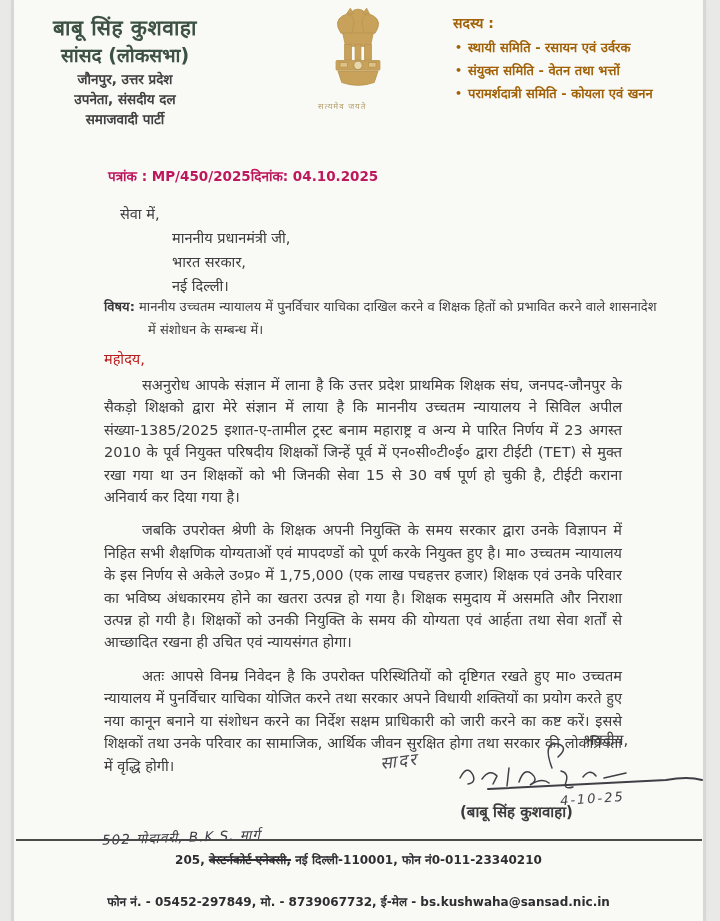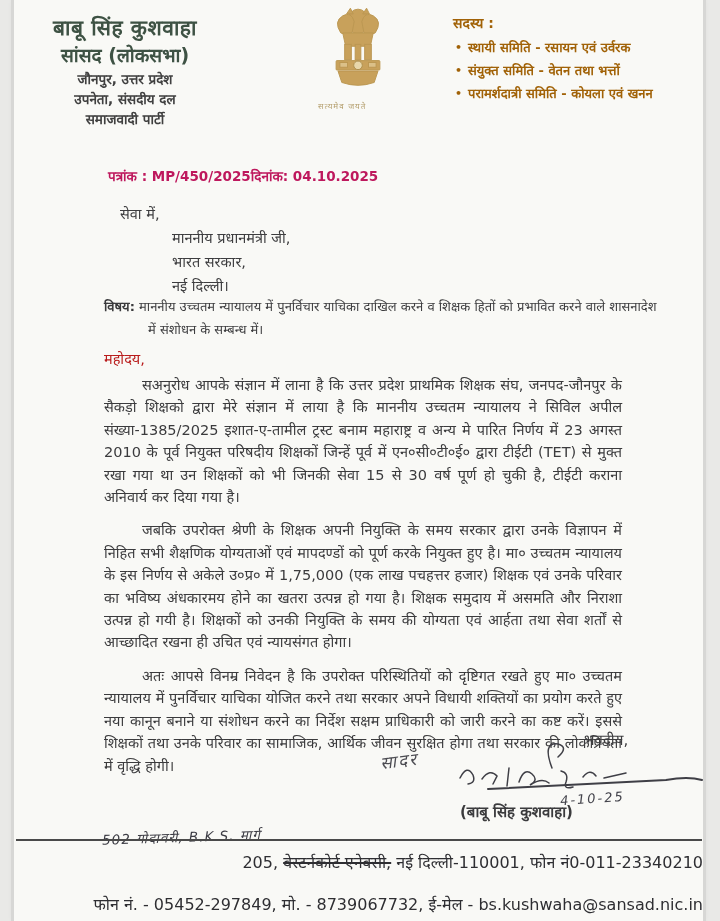--- a/index.html
+++ b/index.html
@@ -48,22 +48,22 @@
   .complimentary{position:absolute;left:584px;top:729px;font-size:15px;color:#3d3d3f;}
   .sig-art{position:absolute;left:448px;top:742px;}
   .sig-date{position:absolute;left:560px;top:791px;font-size:13px;font-style:italic;
             color:#43434b;transform:rotate(-4deg);letter-spacing:2px;}
   .signatory{position:absolute;left:460px;top:801px;font-size:15px;font-weight:bold;color:#3b3b3d;}
 
   
   .footer-rule{position:absolute;left:16px;top:839px;width:686px;height:2px;background:#4a4a4a;}
   .footer-hand{position:absolute;left:102px;top:828px;font-size:13.5px;font-style:italic;
                color:#3c3c44;transform:rotate(-2deg);letter-spacing:1px;}
-  .footer-line{position:absolute;left:14px;width:689px;text-align:right;
-               font-size:16px;font-weight:normal;color:#2e2e32;}
+  .footer-line{position:absolute;left:14px;width:689px;text-align:center;
+               font-size:12px;font-weight:bold;color:#2e2e32;}
   .fl1{top:851px;} .fl2{top:872px;} .fl3{top:893px;}
   .struck{text-decoration:line-through;text-decoration-thickness:1.5px;}
 </style>
 </head>
 <body>
 
 <div class="screen">
   <div class="paper"></div>
   <div class="edge-seam" style="left:11px"></div>
   <div class="edge-seam" style="left:703px"></div>

